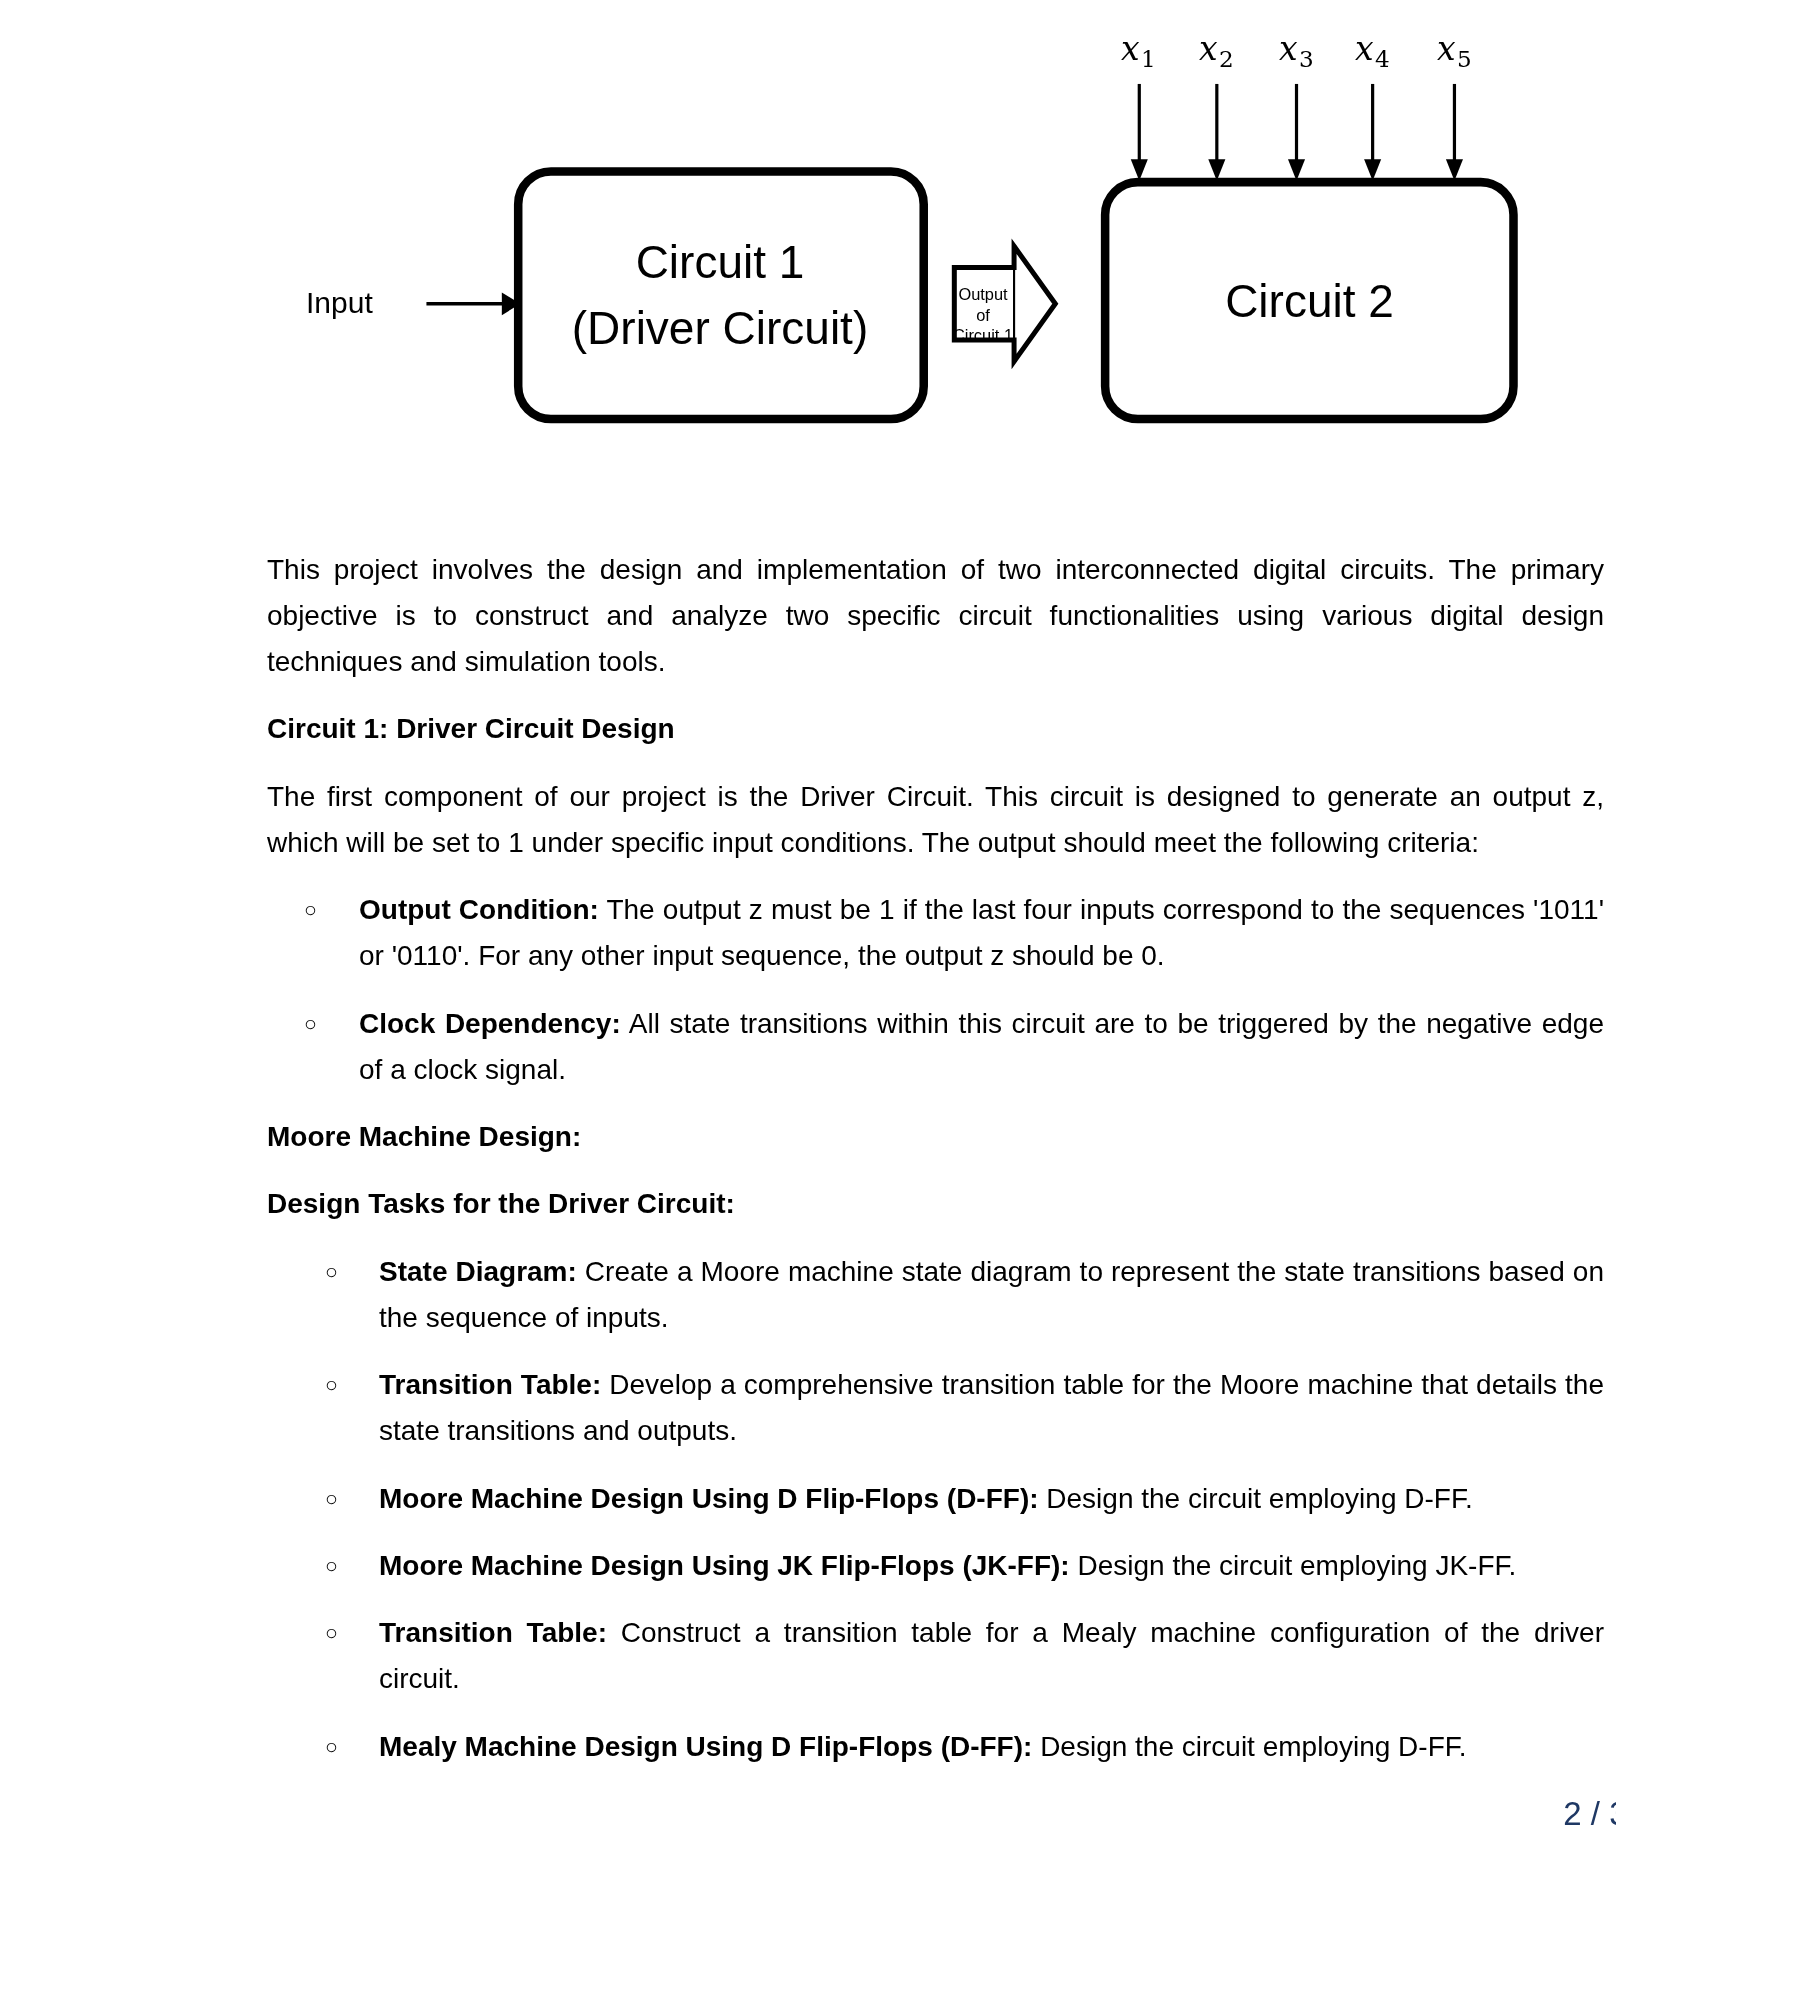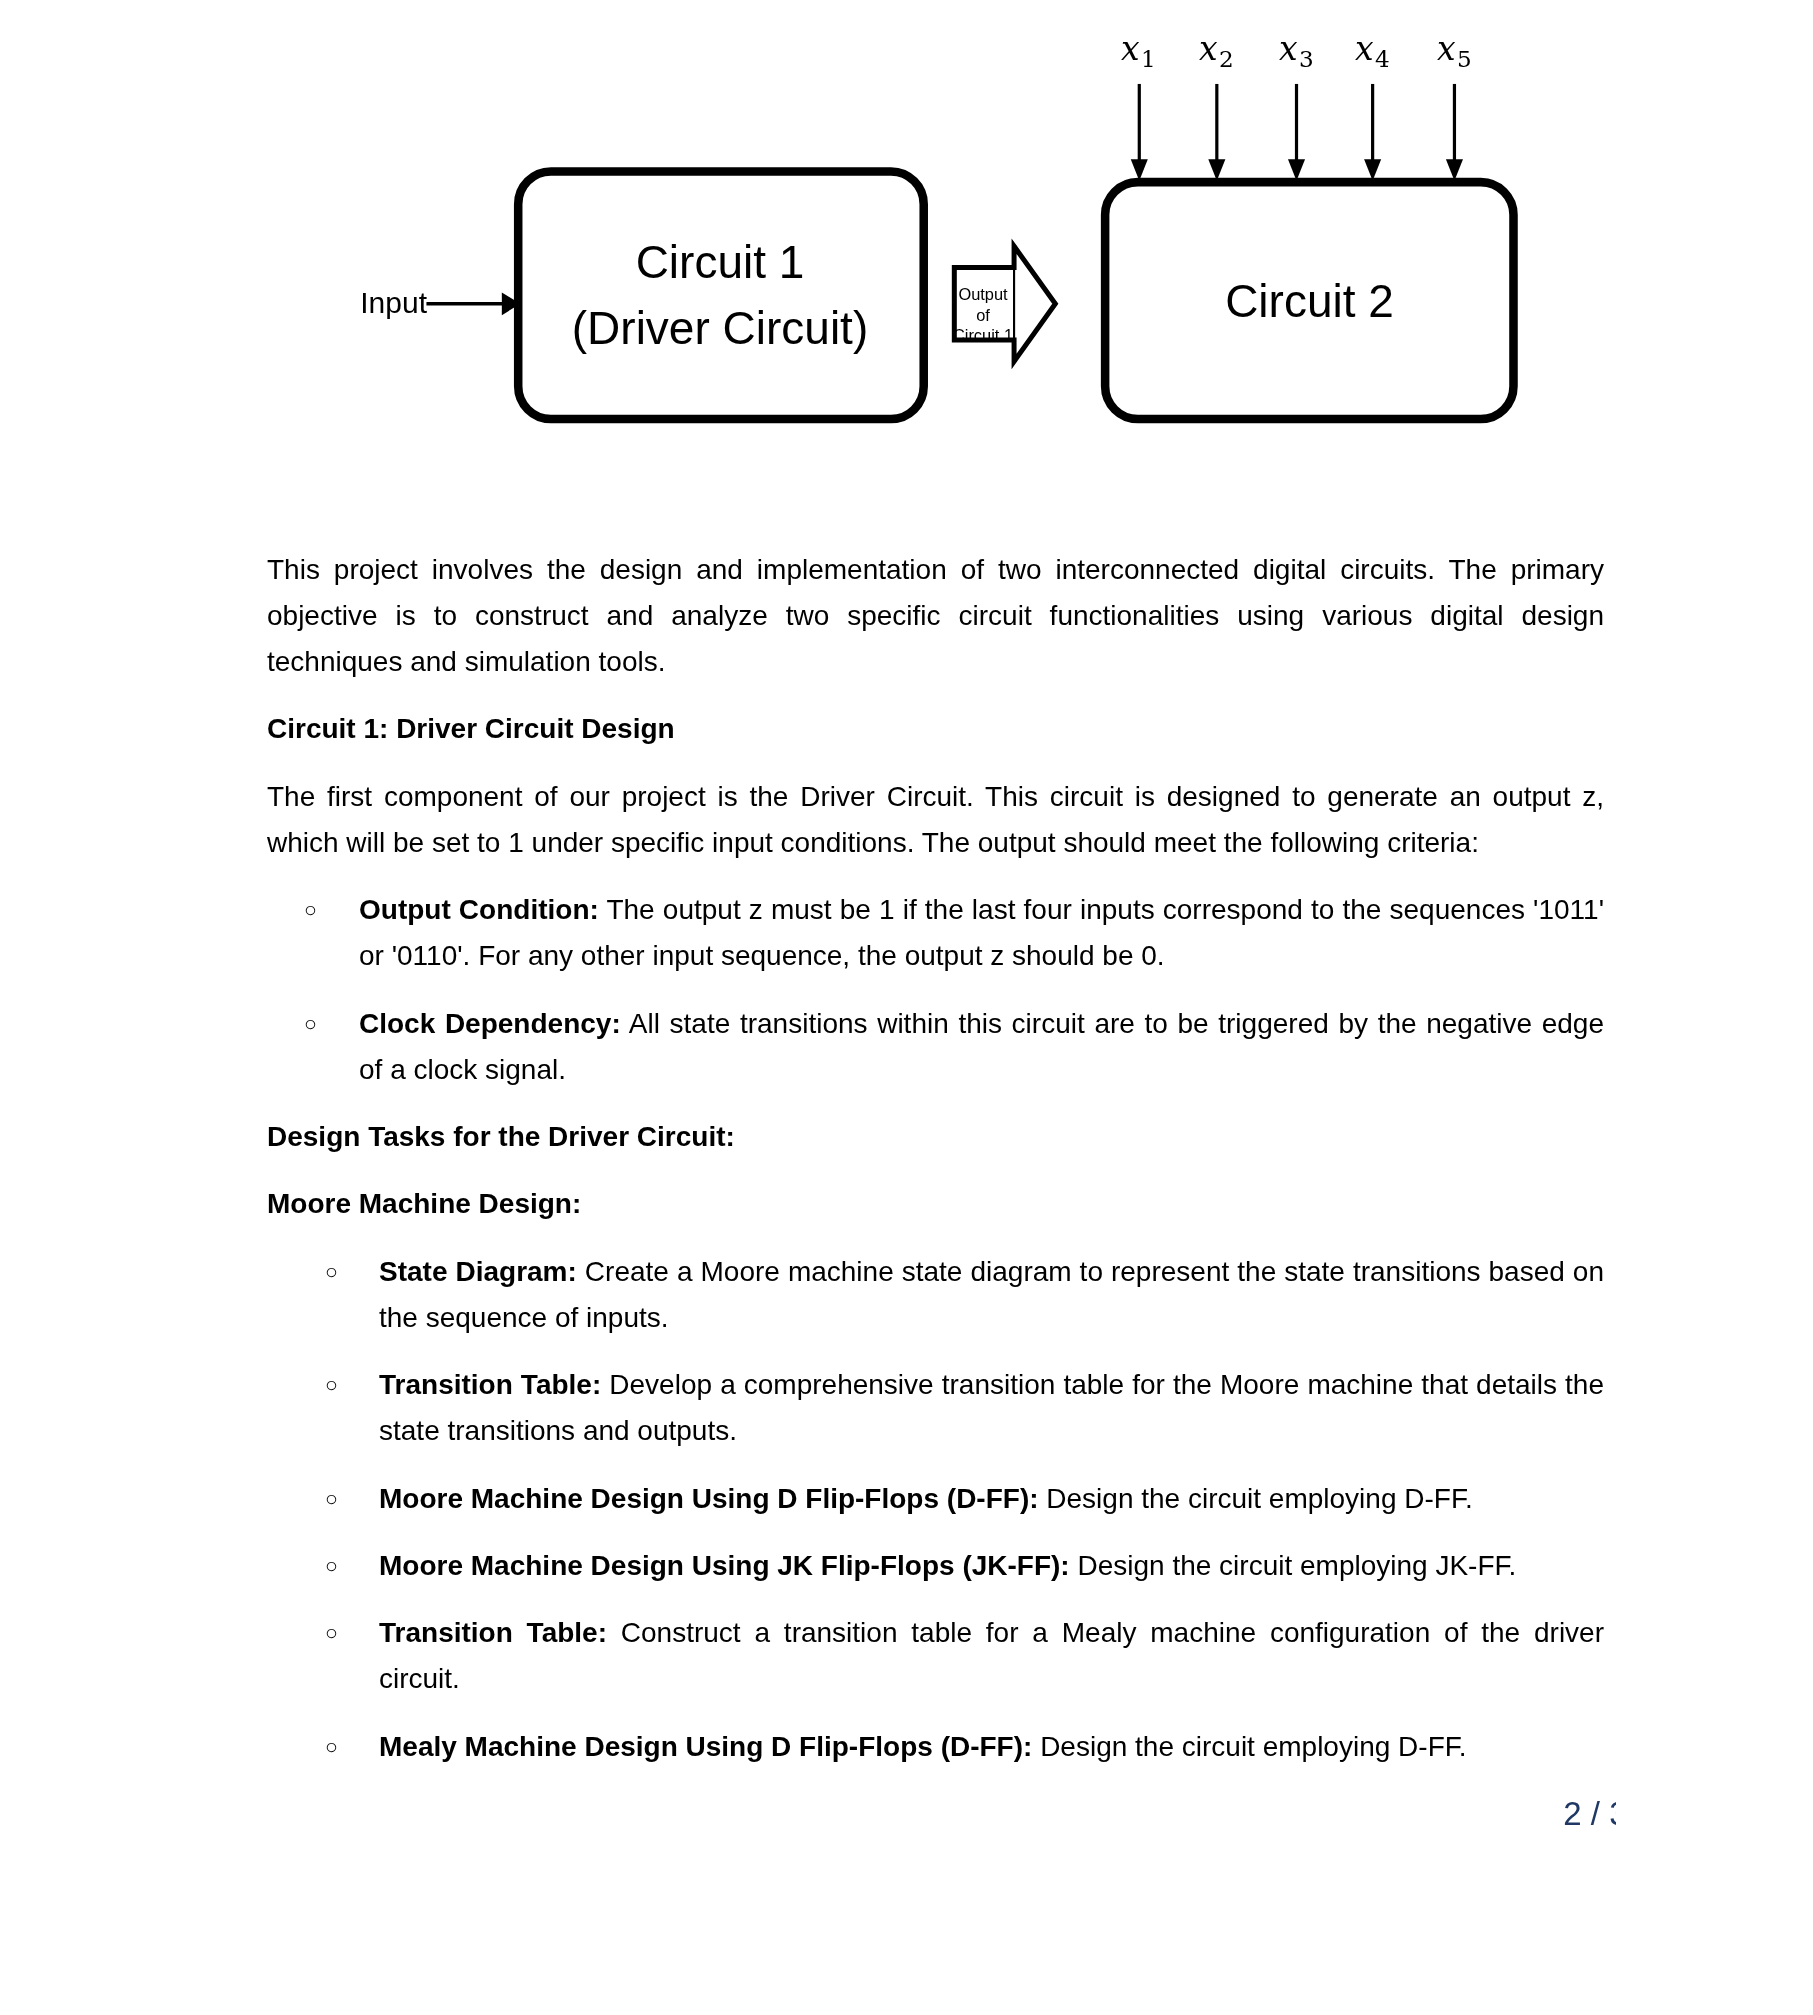--- a/index.html
+++ b/index.html
@@ -5,21 +5,21 @@
   html,body { margin:0; padding:0; background:#ffffff; }
   .page {
     position:relative; width:1616px; height:2015px; background:#ffffff;
     font-family:"Liberation Sans", sans-serif; color:#000; overflow:hidden;
   }
 
   
   .diagram { position:absolute; left:0; top:0; width:1814px; height:498px; }
   .diagram svg { position:absolute; left:0; top:0; }
   .dlabel { position:absolute; }
-  .input-label { left:306px; top:286px; width:121px; font-size:30px; text-align:right; }
+  .input-label { left:306px; top:286px; width:121px; font-size:30px; text-align:left; }
   .box-label {
     position:absolute; display:flex; flex-direction:column; align-items:center;
     justify-content:center; text-align:center; font-size:46px; line-height:66px;
   }
   .box-label.c1 { left:513px; top:167px; width:414px; height:256px; }
   .box-label.c2 { left:1101px; top:178px; width:417px; height:246px; }
   .connector-label {
     left:946px; top:284px; width:74px; font-size:16.4px; line-height:20.6px; text-align:center;
   }
   .xlabel {
@@ -118,23 +118,23 @@
       <li>
         <span class="marker">○</span>
         <strong>Output Condition:</strong><span> The output z must be 1 if the last four inputs correspond to the sequences '1011' or '0110'. For any other input sequence, the output z should be 0.</span>
       </li>
       <li>
         <span class="marker">○</span>
         <strong>Clock Dependency:</strong><span> All state transitions within this circuit are to be triggered by the negative edge of a clock signal.</span>
       </li>
     </ul>
 
+    <h2>Moore Machine Design:</h2>
+
     <h2>Design Tasks for the Driver Circuit:</h2>
-
-    <h2>Moore Machine Design:</h2>
 
     <ul class="lvl2">
       <li>
         <span class="marker">○</span>
         <strong>State Diagram:</strong><span> Create a Moore machine state diagram to represent the state transitions based on the sequence of inputs.</span>
       </li>
       <li>
         <span class="marker">○</span>
         <strong>Transition Table:</strong><span> Develop a comprehensive transition table for the Moore machine that details the state transitions and outputs.</span>
       </li>

